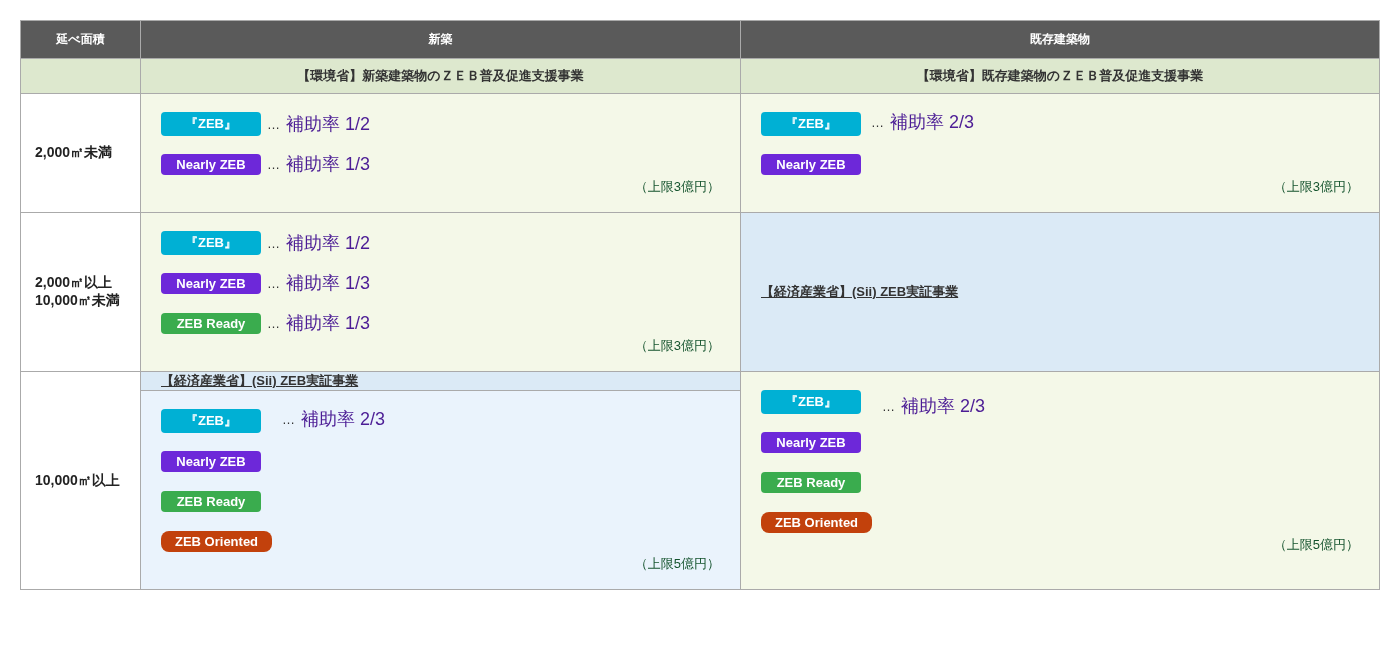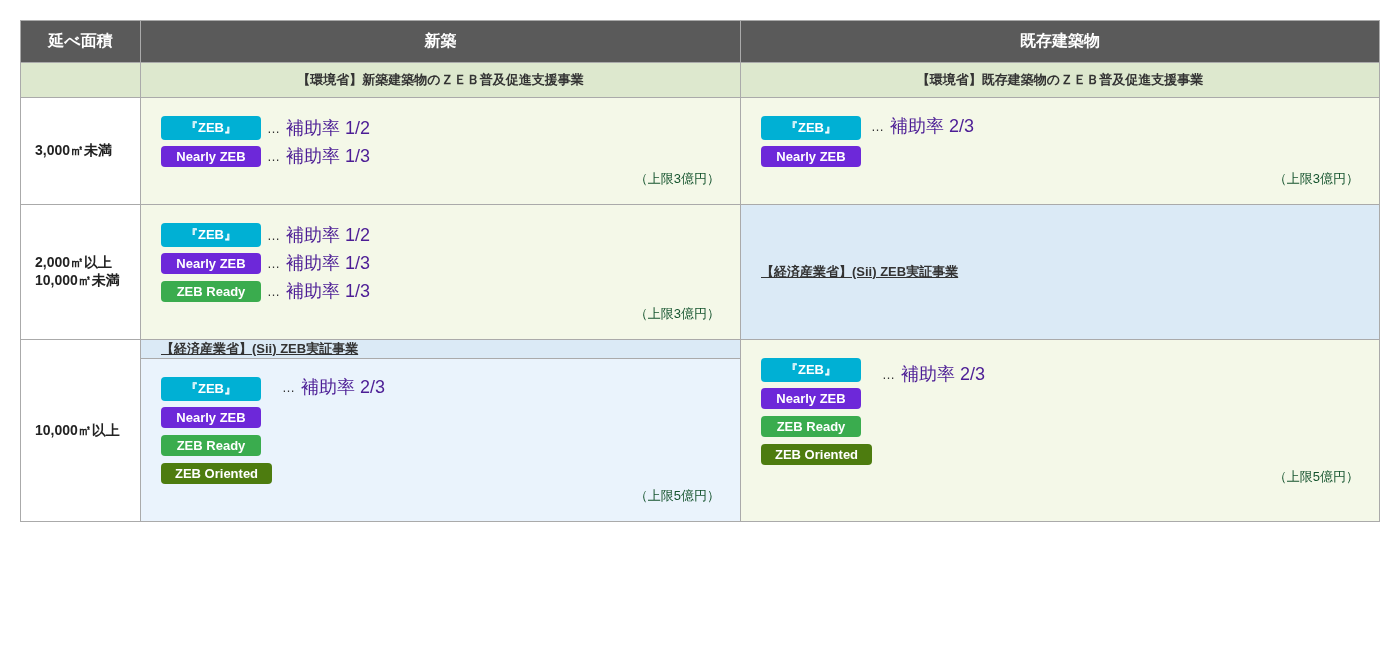--- a/index.html
+++ b/index.html
@@ -19,21 +19,21 @@
       width: 100%;
     }
     td, th {
       border: 1.5px solid #aaa;
       vertical-align: middle;
       padding: 10px 14px;
     }
     .header-row th {
       background: #5a5a5a;
       color: #fff;
-      font-size: 16px;
+      font-size: 12px;
       font-weight: bold;
       text-align: center;
     }
     .header-row th.area-header {
       background: #5a5a5a;
       color: #fff;
       width: 120px;
     }
     .subheader-row td {
       background: #dde8ce;
@@ -85,21 +85,22 @@
     .badge-zeb {
       background: #00b0d4;
     }
     .badge-nearly {
       background: #6d28d9;
     }
     .badge-ready {
       background: #3aac4e;
     }
     .badge-oriented {
-      background: #4d7c0f;
+      background: #c2410c;
+      border-radius: 8px;
     }
     .dots {
       color: #333;
       font-size: 13px;
       white-space: nowrap;
     }
     .rate-text {
       color: #4c1d95;
       font-size: 18px;
       white-space: nowrap;
@@ -110,21 +111,21 @@
       font-size: 13px;
     }
     .row-with-rate {
       display: flex;
       align-items: flex-start;
       gap: 0;
     }
     .badges-col {
       display: flex;
       flex-direction: column;
-      gap: 0;
+      gap: 12px;
     }
     .rate-col {
       display: flex;
       flex-direction: column;
       justify-content: center;
       gap: 6px;
       padding-left: 10px;
     }
     .rate-row {
       display: flex;
@@ -147,21 +148,21 @@
 
     <tr class="subheader-row">
       <td style="background:#dde8ce; border:1.5px solid #aaa;"></td>
       <td>【環境省】新築建築物のＺＥＢ普及促進支援事業</td>
       <td>【環境省】既存建築物のＺＥＢ普及促進支援事業</td>
     </tr>
   </thead>
   <tbody>
 
     <tr>
-      <td class="area-cell">3,000㎡未満</td>
+      <td class="area-cell">2,000㎡未満</td>
 
       <td class="shinchiku-cell">
         <div class="row-with-rate">
           <div class="badges-col">
             <div class="rate-row">
               <span class="badge badge-zeb">『ZEB』</span>
               <span class="dots">…</span>
               <span class="rate-text">補助率 1/2</span>
             </div>
             <div class="rate-row">

